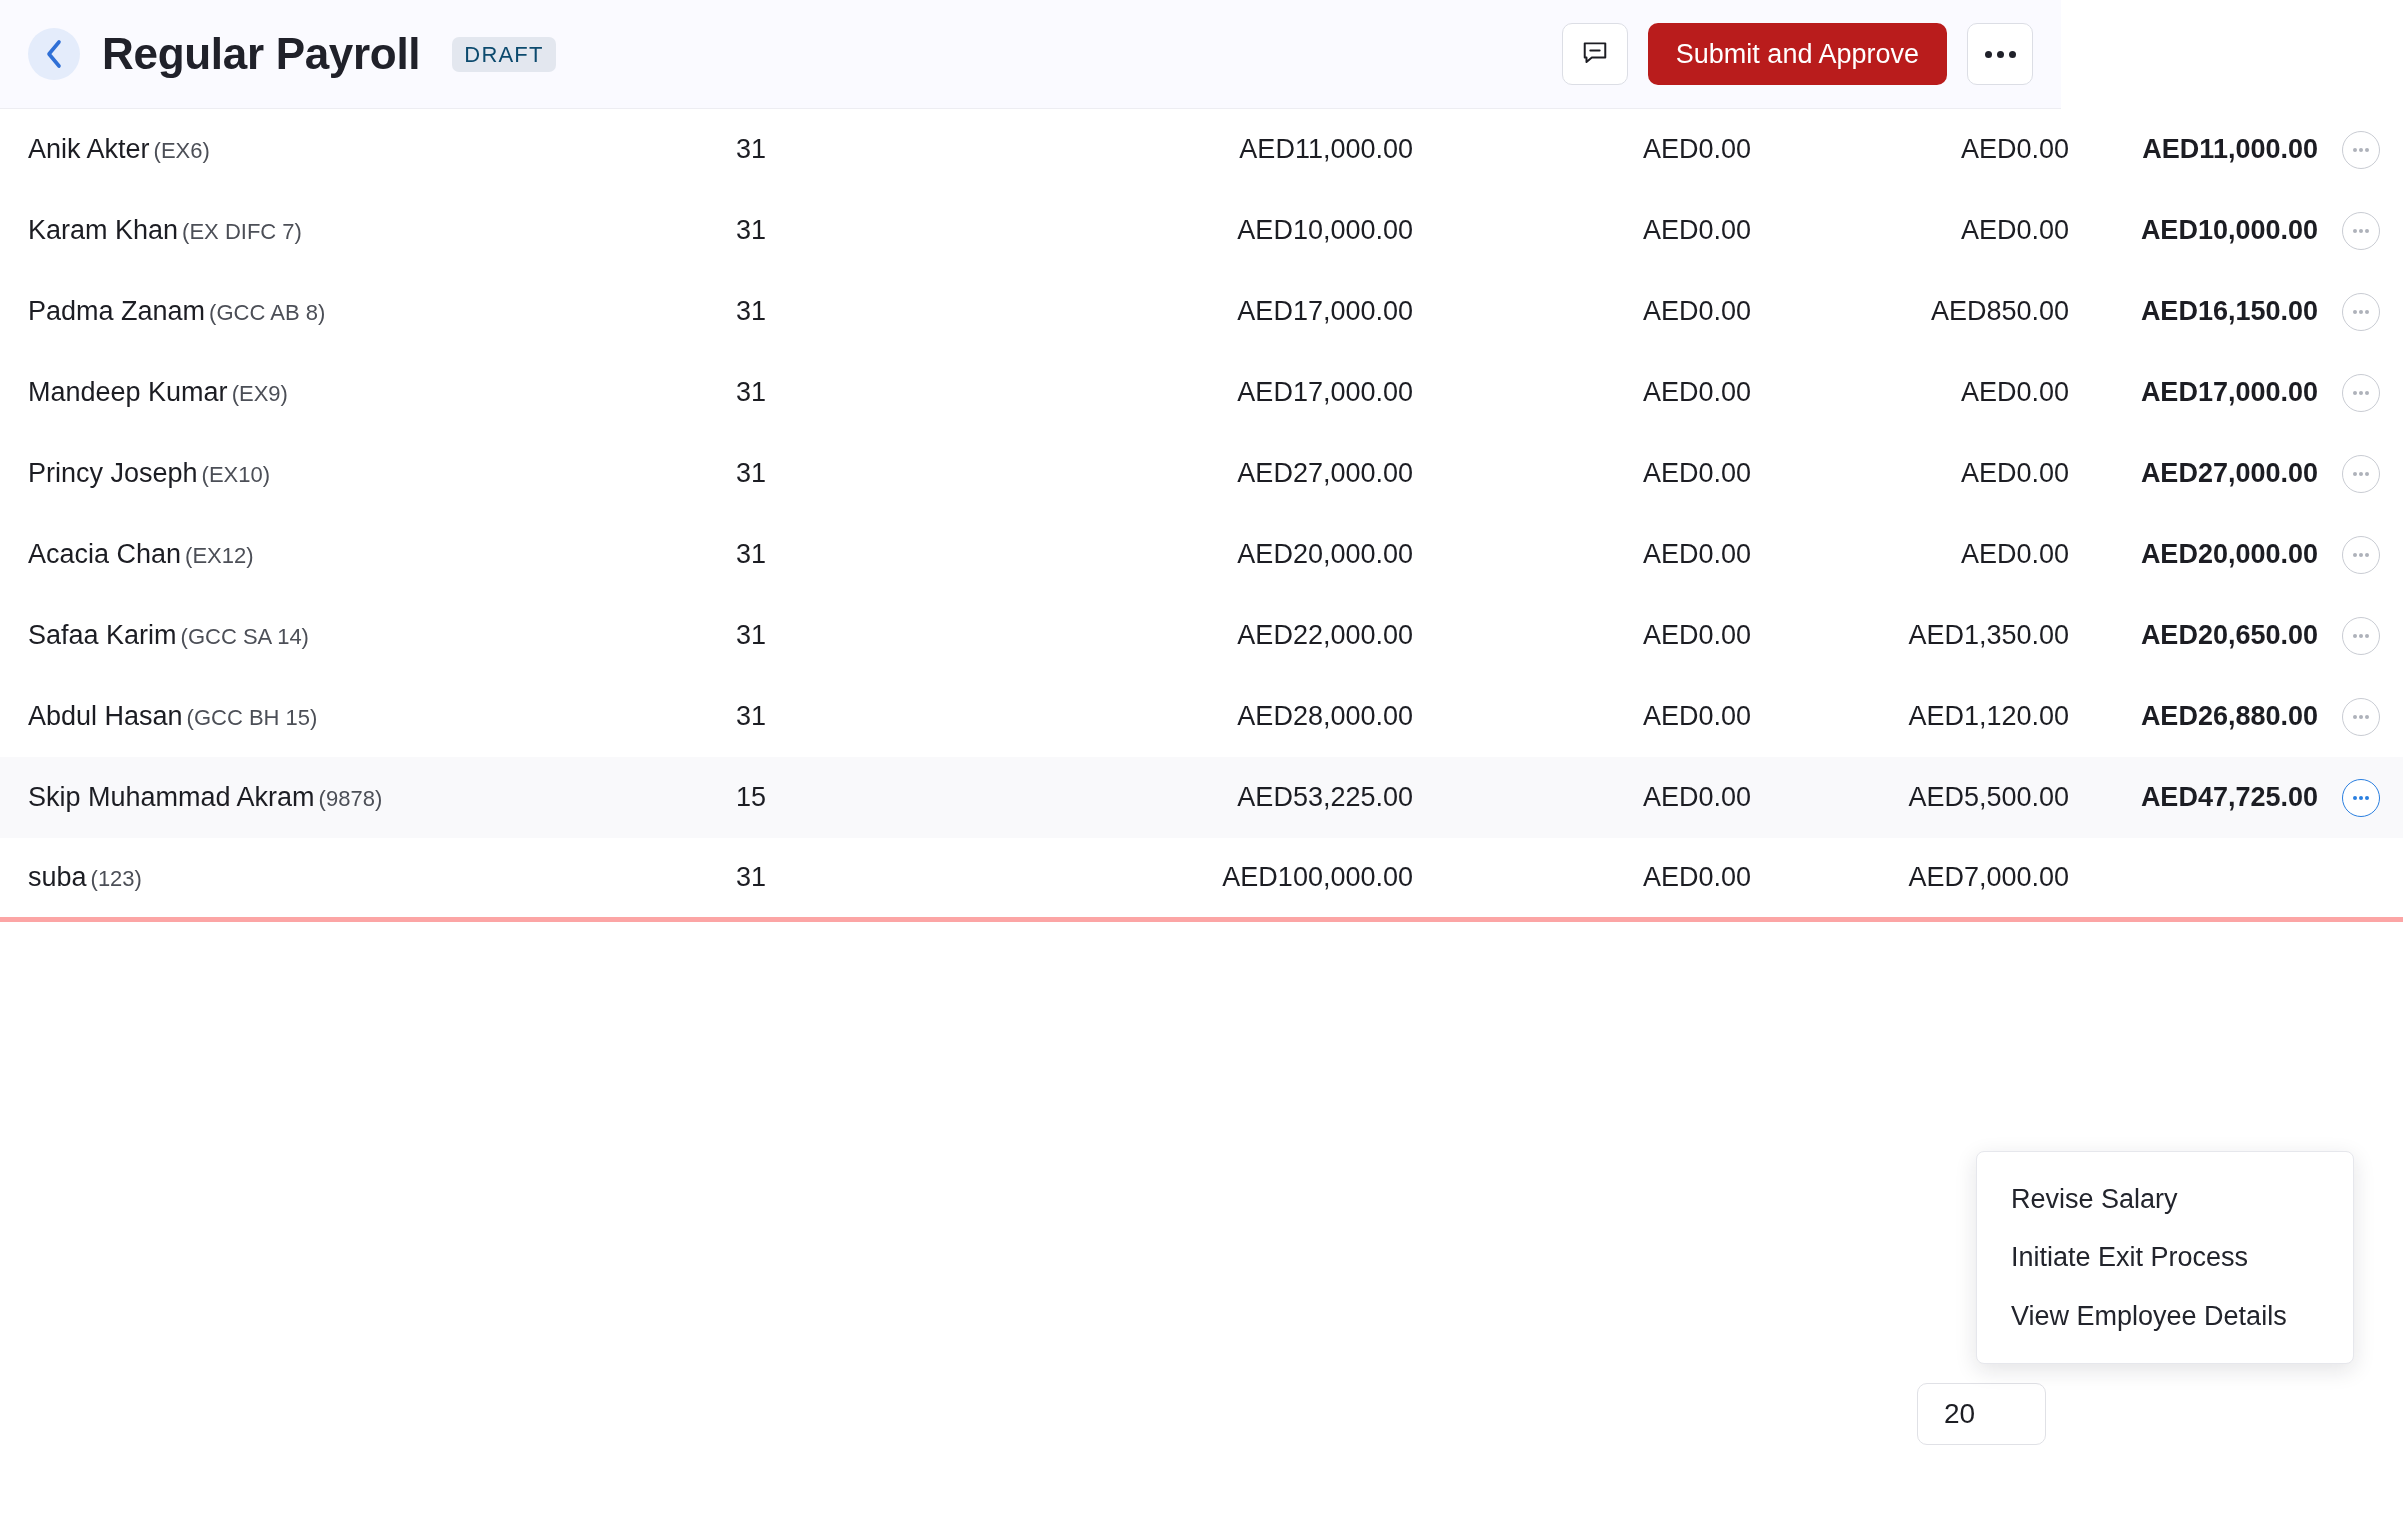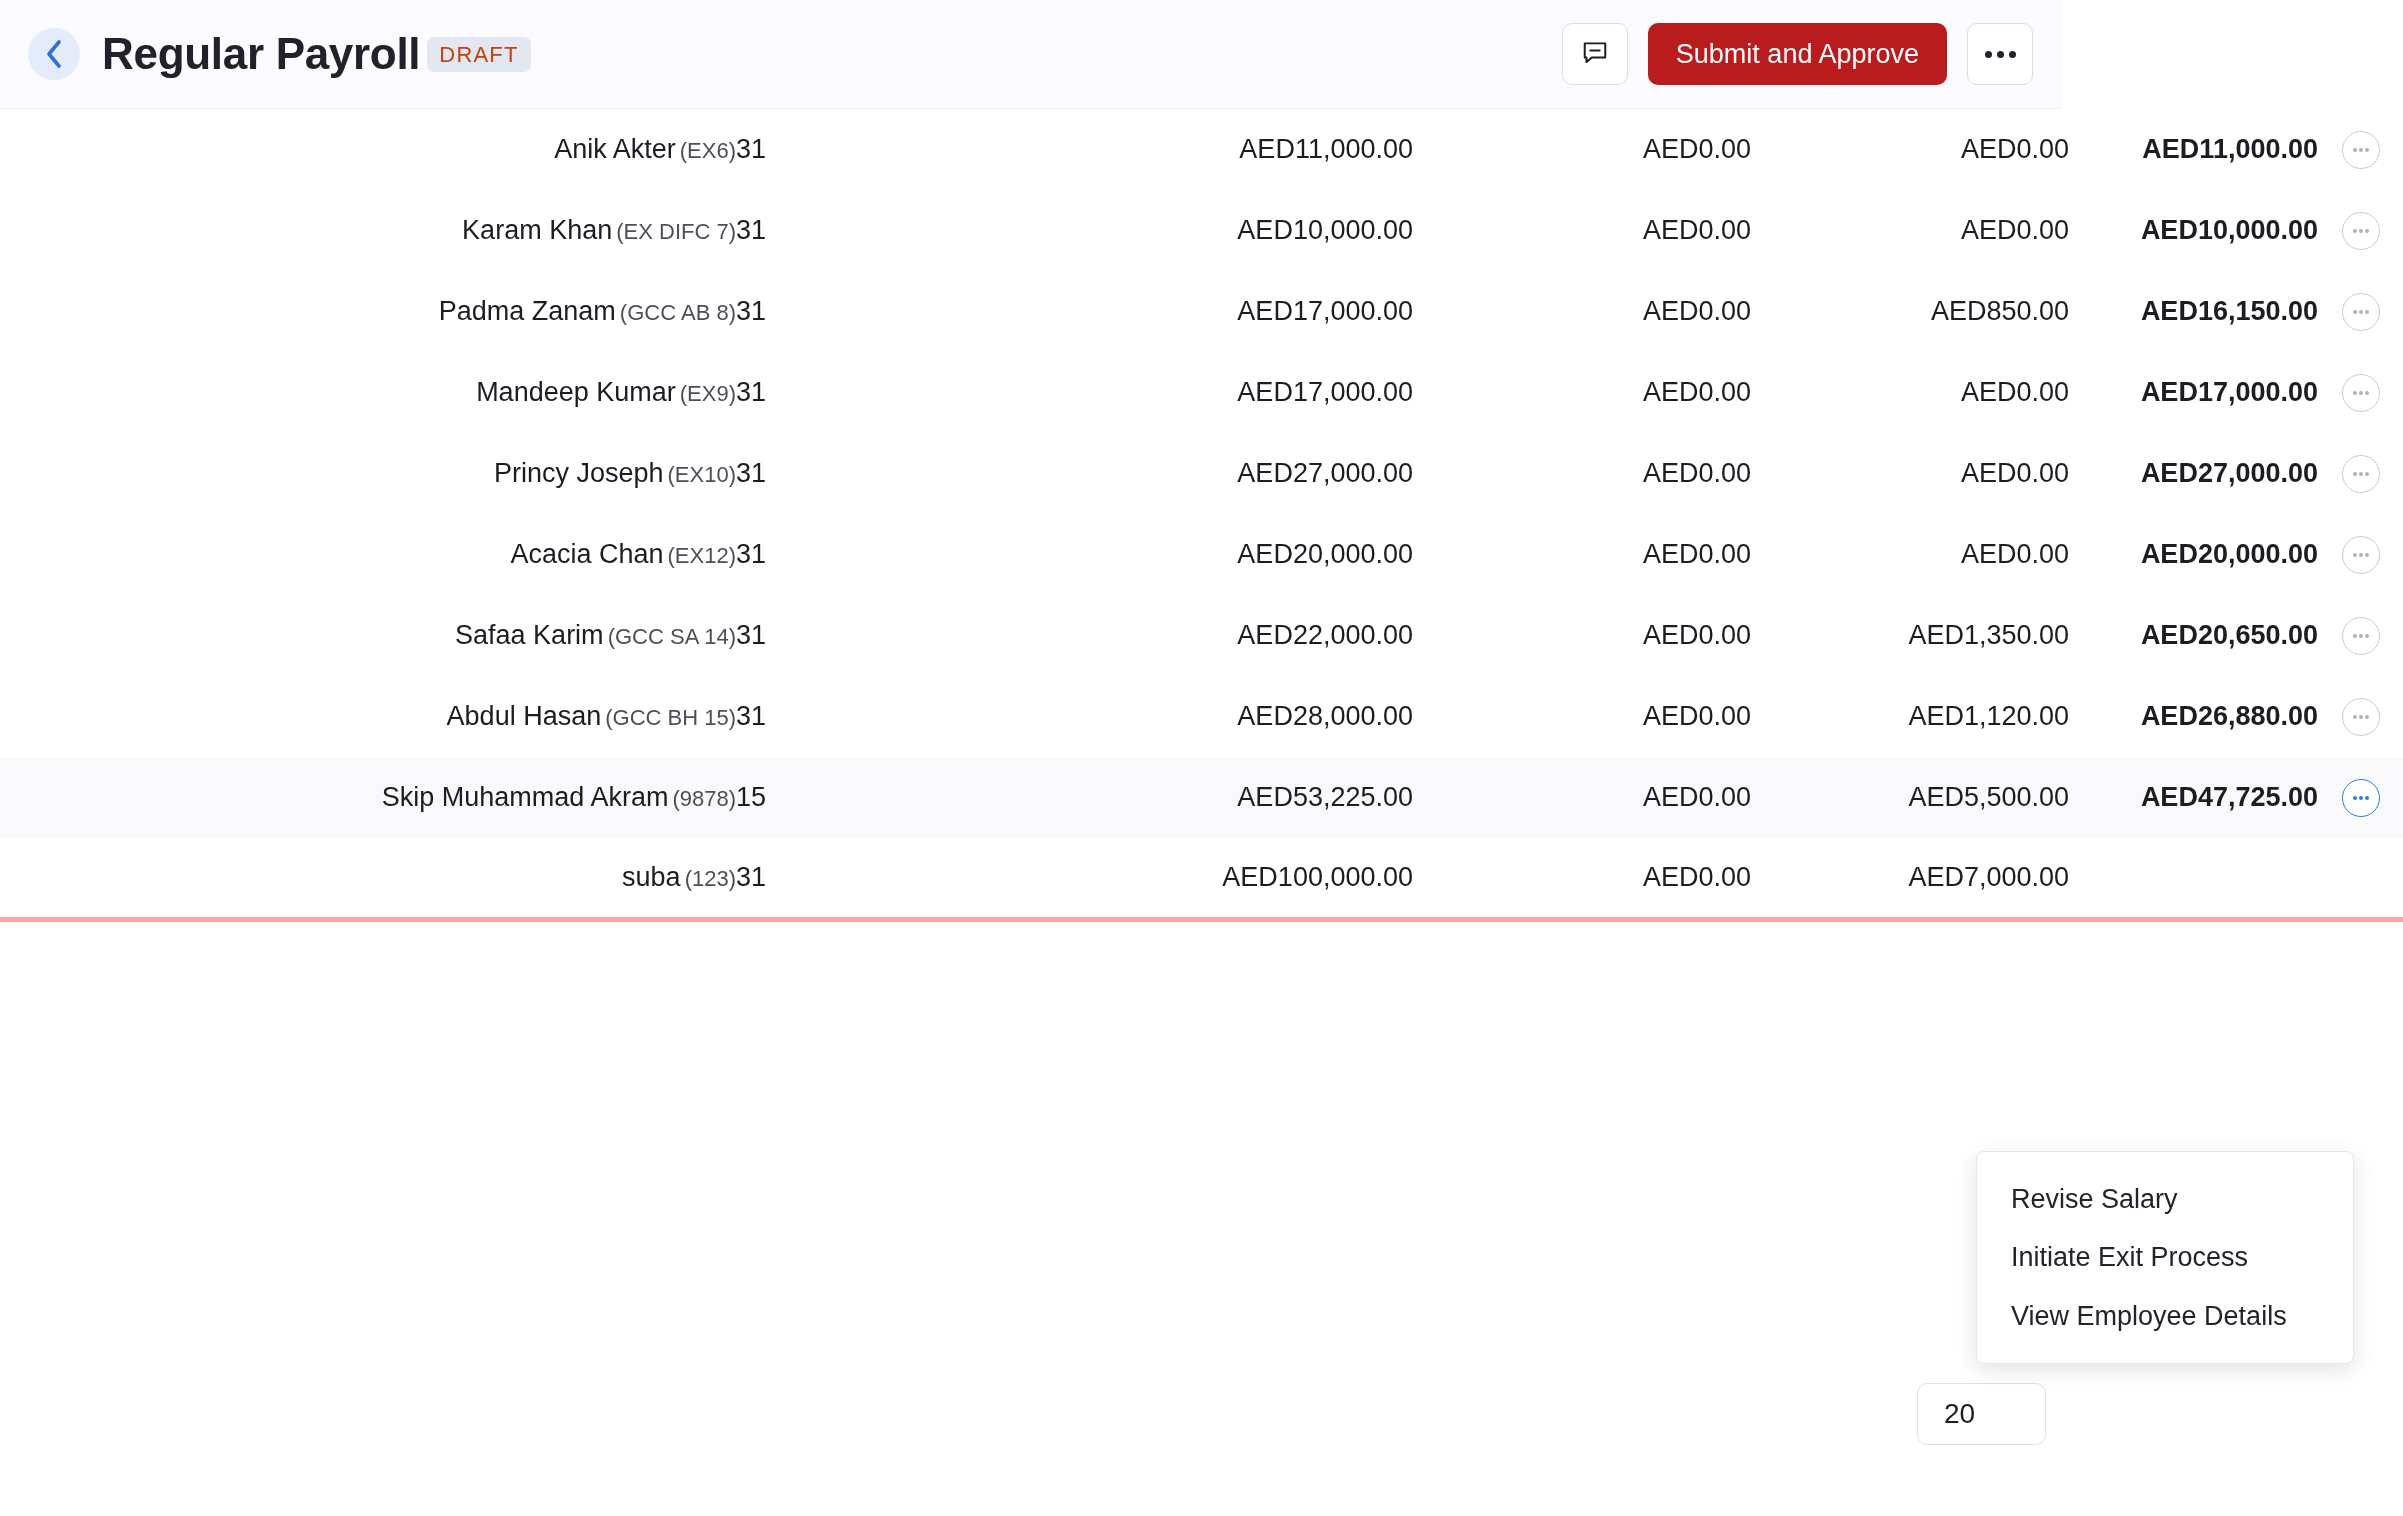--- a/index.html
+++ b/index.html
@@ -43,23 +43,23 @@
   .page-title {
     margin-left: 22px;
     font-size: 44px;
     font-weight: 600;
     color: #20212a;
     letter-spacing: -0.3px;
     white-space: nowrap;
   }
 
   .status-badge {
-    margin-left: 7px;
+    margin-left: 32px;
     background: #e3e7ef;
-    color: #c2410c;
+    color: #0c4a6e;
     font-size: 22px;
     font-weight: 500;
     letter-spacing: 1.2px;
     padding: 7px 12px 6px 12px;
     border-radius: 7px;
     line-height: 1;
     white-space: nowrap;
   }
 
   .header-spacer { flex: 1 1 auto; }
@@ -131,21 +131,21 @@
     height: 81px;
     vertical-align: middle;
     font-size: 27px;
     color: #1c1d23;
     padding: 0;
   }
 
   tr.prow.highlight td { background: #f9f9fb; }
   tr.prow.lastrow td { border-bottom: 5px solid #fca5a5; }
 
-  .col-name   { width: 736px; padding-left: 28px !important; text-align: right; }
+  .col-name   { width: 736px; padding-left: 28px !important; text-align: left; }
   .col-days   { width: 259px; }
   .col-gross  { width: 418px; text-align: right; }
   .col-add    { width: 338px; text-align: right; }
   .col-ded    { width: 318px; text-align: right; }
   .col-net    { width: 249px; text-align: right; font-weight: 700; }
   .col-menu   { width: 86px;  text-align: center; }
 
   .emp-name { color: #1c1d23; }
   .emp-code {
     color: #4c4f57;

